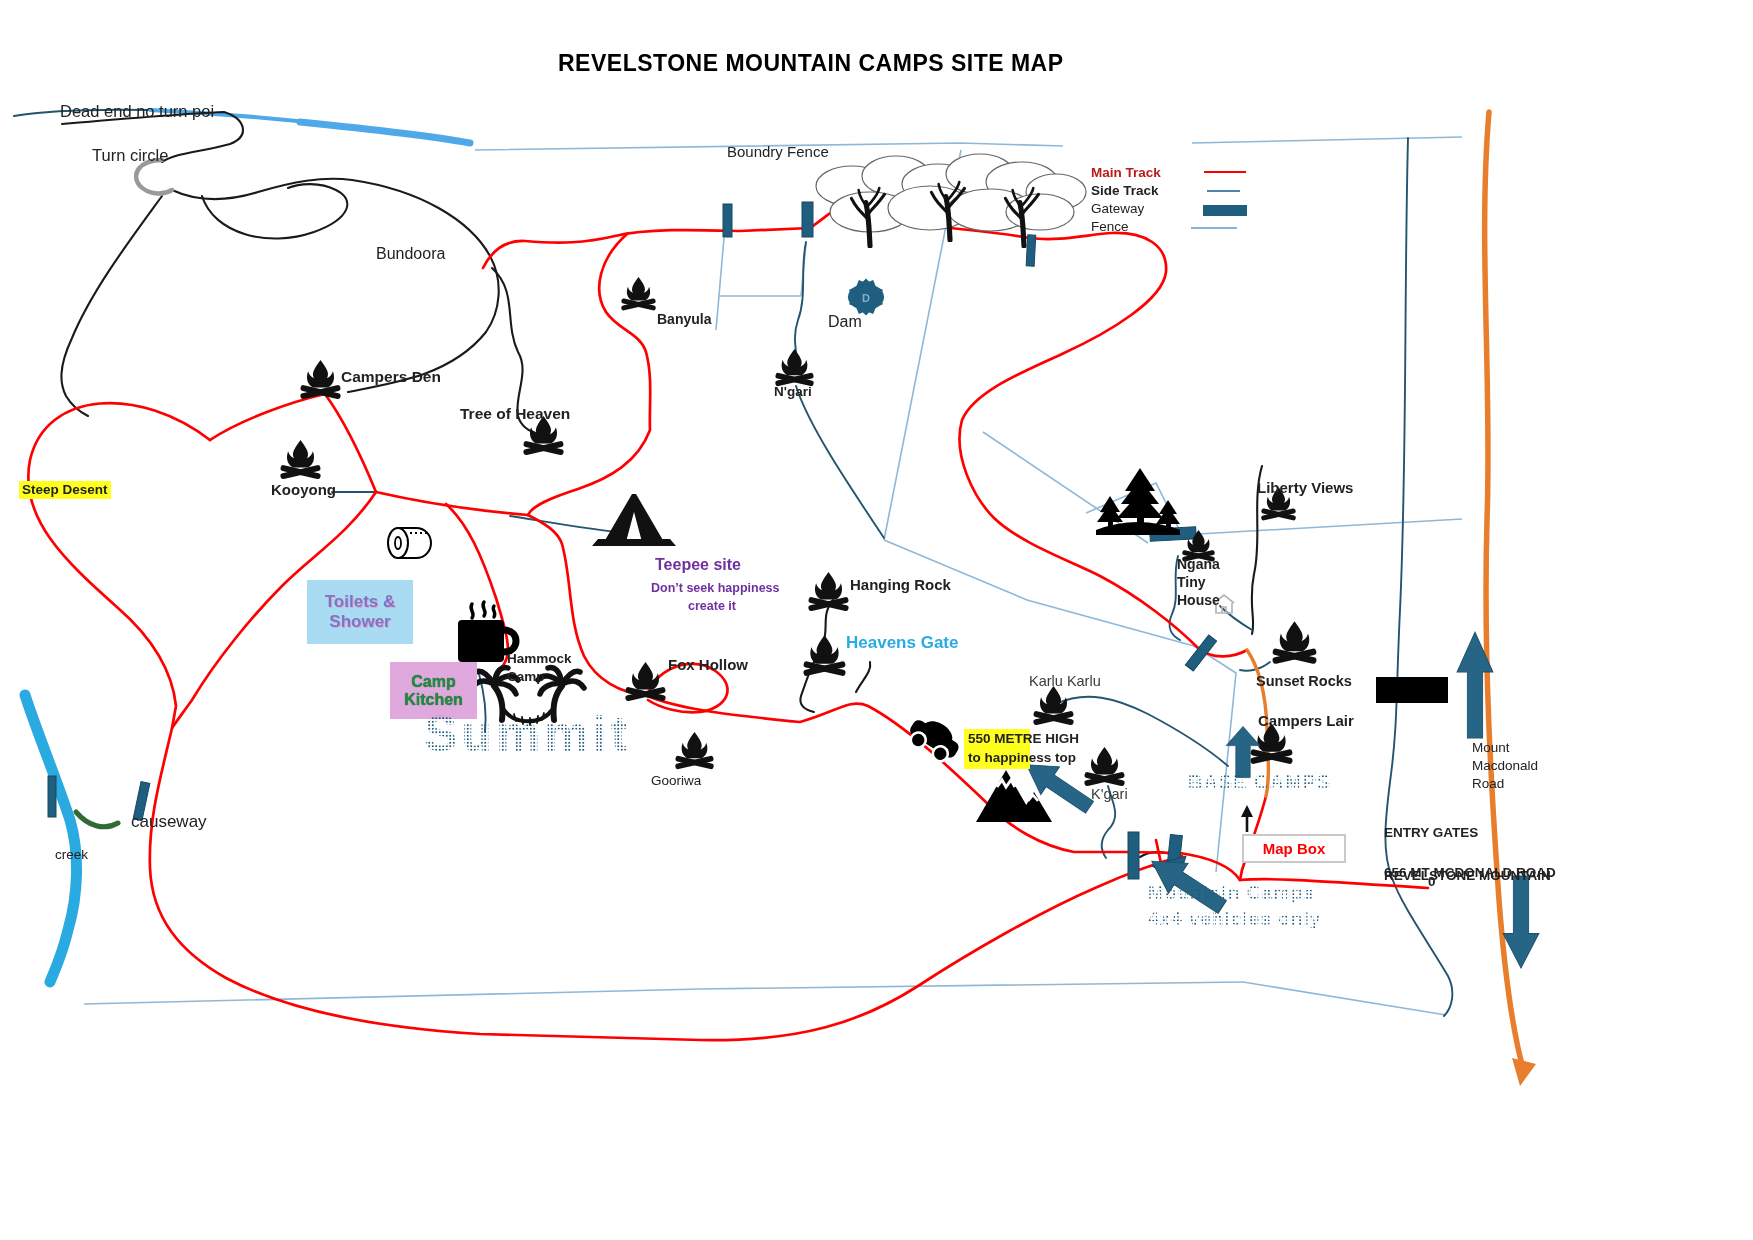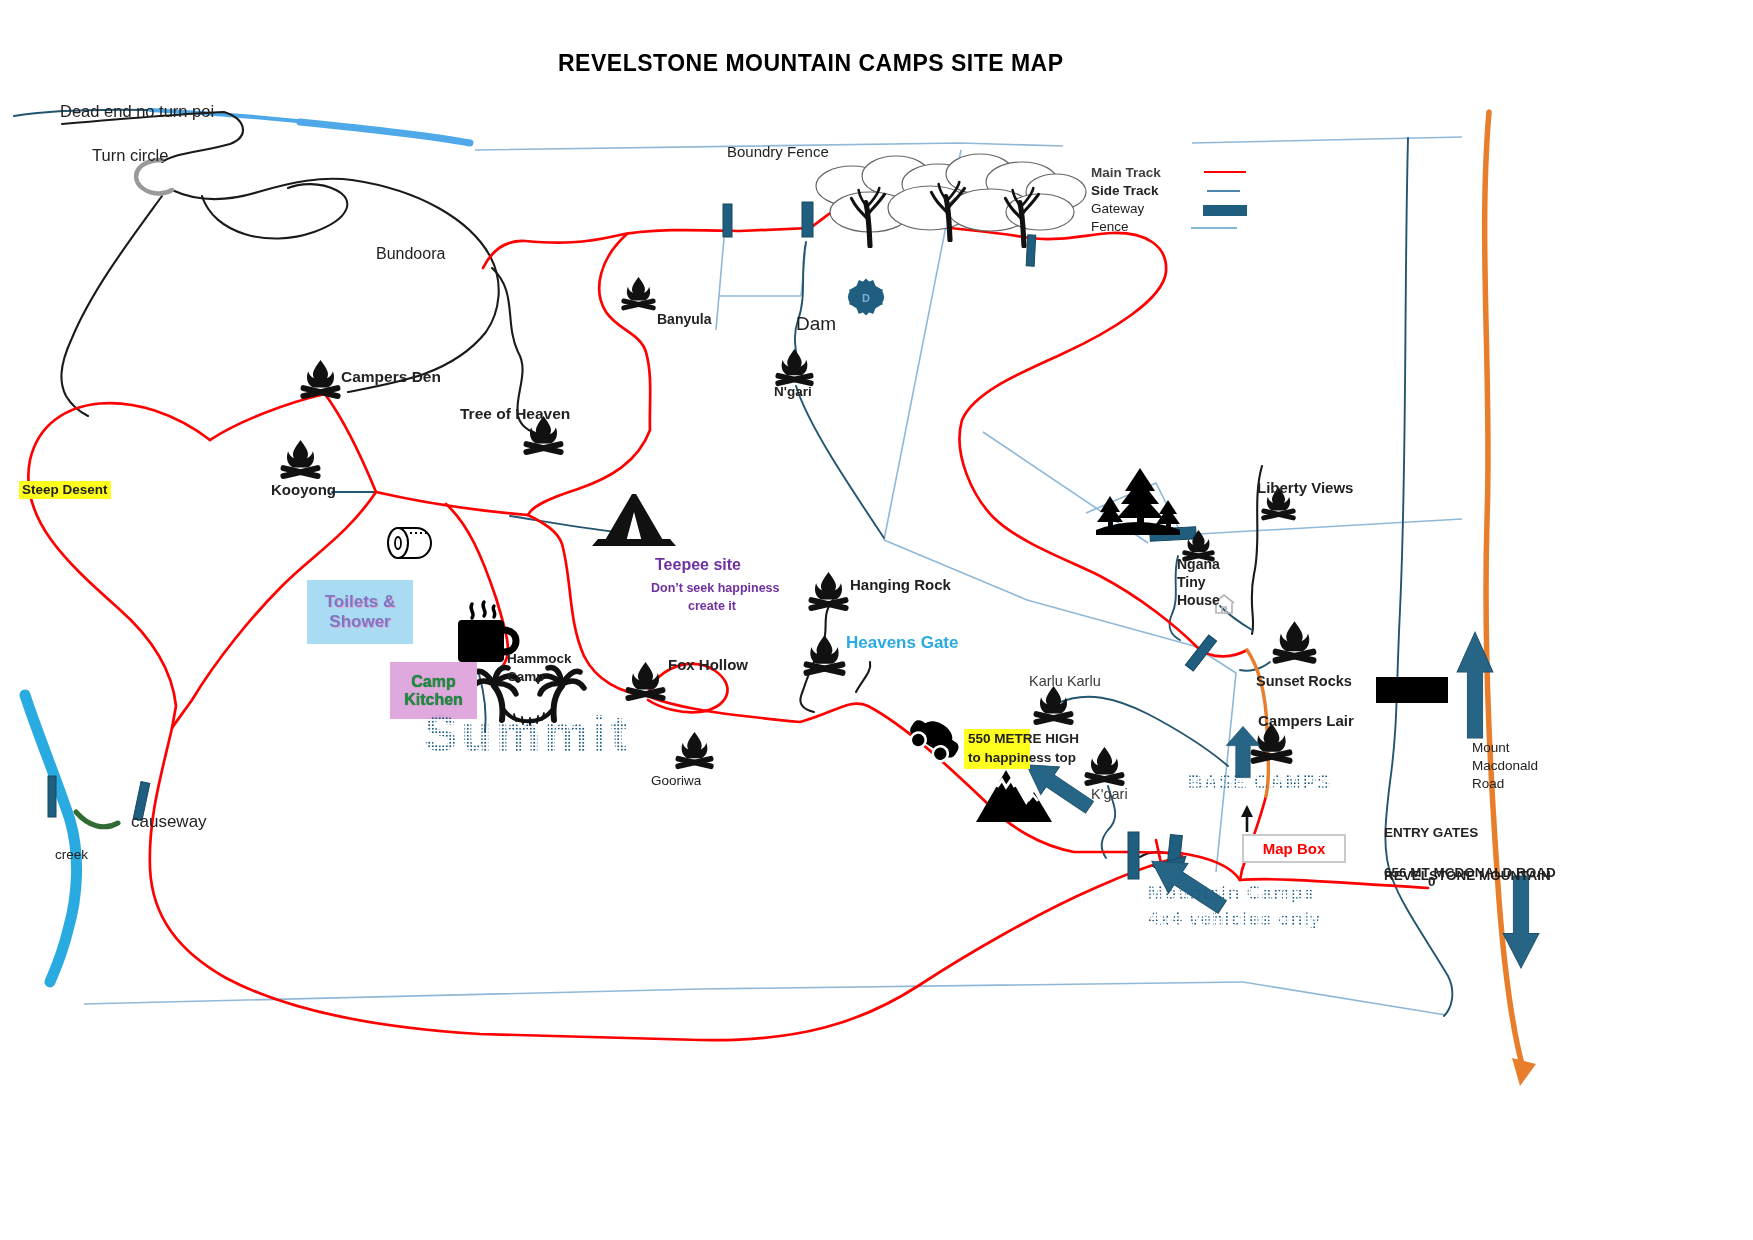--- a/index.html
+++ b/index.html
@@ -4,21 +4,21 @@
 <style>
   html,body{margin:0;padding:0;background:#fff;}
   #map{position:relative;width:1753px;height:1240px;background:#fff;overflow:hidden;
        font-family:"Liberation Sans",sans-serif;color:#1a1a1a;}
   #map svg.layer{position:absolute;left:0;top:0;width:1753px;height:1240px;}
   .lbl{position:absolute;white-space:nowrap;font-size:14px;line-height:1.15;color:#222;}
   .b{font-weight:bold;}
   .title{font-size:23px;font-weight:bold;letter-spacing:.5px;color:#000;}
   .purple{color:#7030A0;font-weight:bold;}
   .cyan{color:#29ABE2;font-weight:bold;}
-  .red{color:#404040;font-weight:bold;}
+  .red{color:#b91c1c;font-weight:bold;}
   .yellowbg{background:#FFFF1E;padding:1px 3px;}
   .fun{font-weight:bold;color:#4E93C6;letter-spacing:1px;}
   @supports (-webkit-background-clip: text){
     .fun{background-image:radial-gradient(circle,#1d5a7d 1.1px,rgba(29,90,125,0) 1.25px);
          background-size:3.5px 3.5px;-webkit-background-clip:text;background-clip:text;
          color:transparent;-webkit-text-fill-color:transparent;}
   }
   .box{position:absolute;display:flex;flex-direction:column;justify-content:center;text-align:center;}
   .toiletsbox{background:#A9DCF2;width:106px;height:64px;}
   .toiletsbox div{font-size:17px;font-weight:bold;color:#7678C8;text-shadow:1px 1px 0 #E8A0C8;}
@@ -284,21 +284,21 @@
   </g>
 </svg>
 
 <div class="lbl title" style="left:558px;top:50px;">REVELSTONE MOUNTAIN CAMPS SITE MAP</div>
 
 <div class="lbl" style="left:60px;top:102px;font-size:16.5px;">Dead end no turn poi</div>
 <div class="lbl" style="left:92px;top:146px;font-size:16.5px;">Turn circle</div>
 <div class="lbl" style="left:376px;top:245px;font-size:16px;">Bundoora</div>
 <div class="lbl" style="left:727px;top:143px;font-size:15px;">Boundry Fence</div>
 <div class="lbl b" style="left:657px;top:311px;font-size:14px;">Banyula</div>
-<div class="lbl" style="left:796px;top:313px;font-size:19px;">Dam</div>
+<div class="lbl" style="left:828px;top:313px;font-size:16px;">Dam</div>
 <div class="lbl b" style="left:774px;top:384px;font-size:13.5px;">N'gari</div>
 
 <div class="lbl red" style="left:1091px;top:165px;font-size:13.5px;">Main Track</div>
 <div class="lbl b" style="left:1091px;top:183px;font-size:13.5px;">Side Track</div>
 <div class="lbl" style="left:1091px;top:201px;font-size:13.5px;">Gateway</div>
 <div class="lbl" style="left:1091px;top:219px;font-size:13.5px;">Fence</div>
 <div class="leg-sym" style="left:1204px;top:171px;width:42px;border-top:2.6px solid #FF0000;"></div>
 <div class="leg-sym" style="left:1207px;top:190px;width:33px;border-top:2.2px solid #4F86B0;"></div>
 <div class="leg-sym" style="left:1203px;top:205px;width:44px;height:11px;background:#1F5E7E;"></div>
 <div class="leg-sym" style="left:1191px;top:227px;width:46px;border-top:2.2px solid #85B7D9;"></div>

